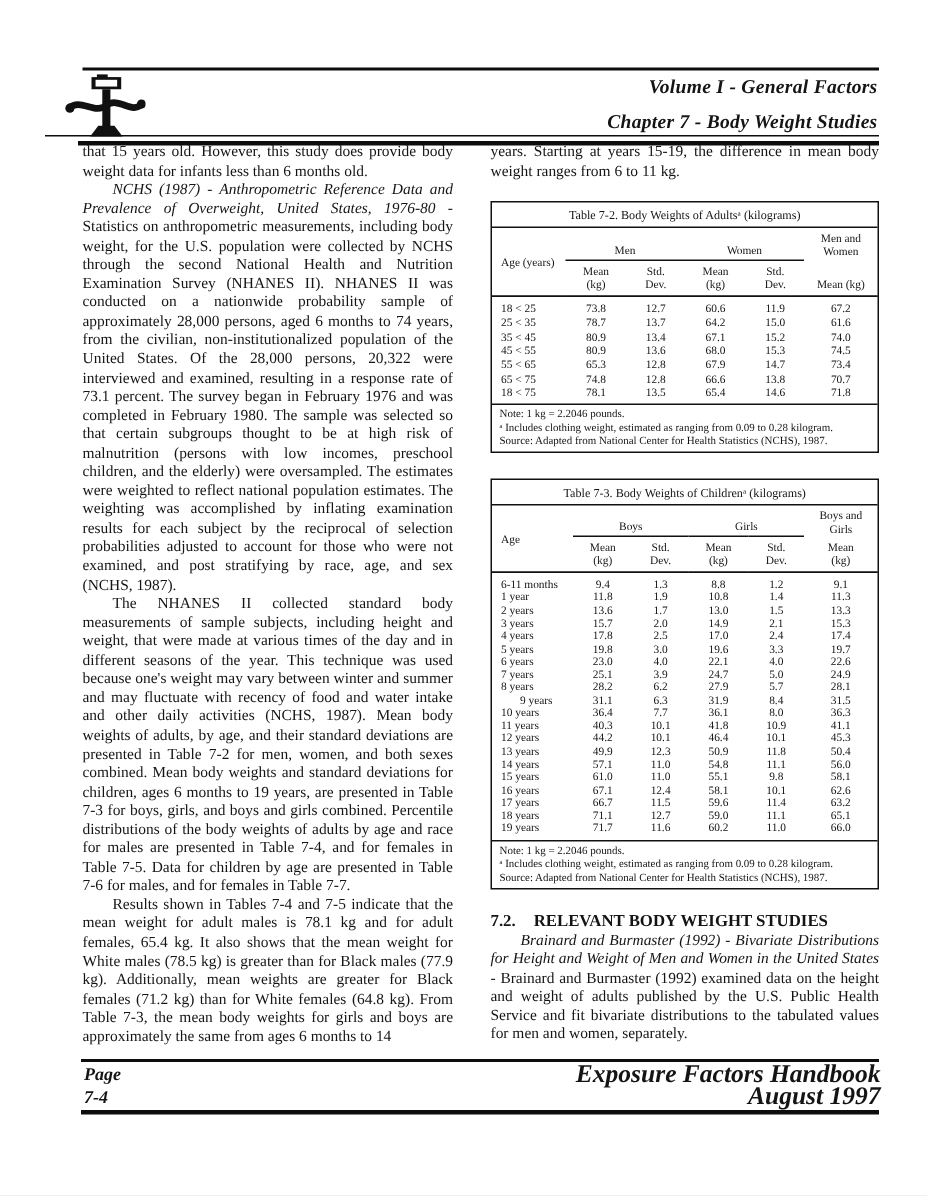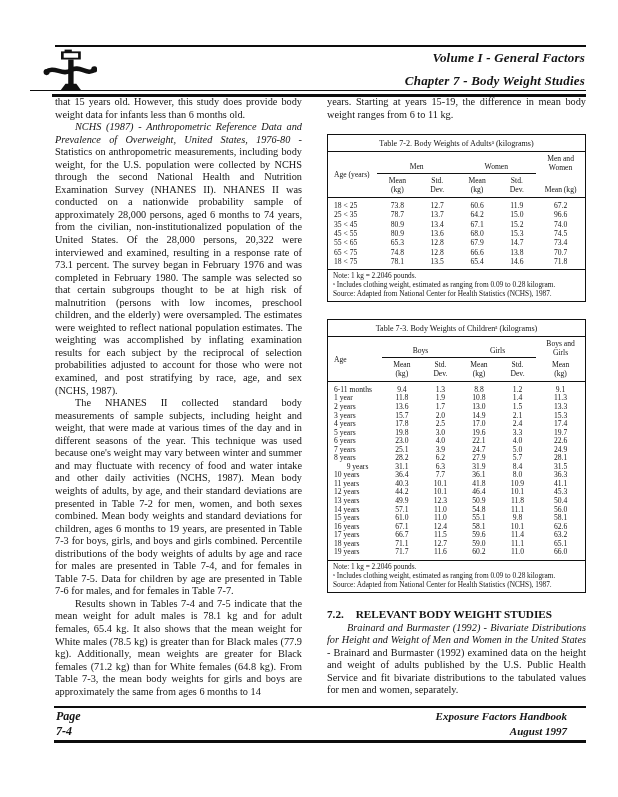--- a/index.html
+++ b/index.html
@@ -42,21 +42,21 @@
   .tbl.tight td{line-height:8.55px;}
   .notes{border-top:1.1px solid #111;padding:2px 4px 2px 5px;font-size:7.3px;line-height:8.9px;text-align:left;}
   
   .sect{margin-top:15px;}
   .sect-head{display:flex;font-weight:bold;font-size:11.2px;gap:12px;margin-bottom:2px;}
   
   .footer{position:absolute;left:0;right:0;top:700px;height:45px;}
   .f-rule-top{left:54px;right:32px;top:6px;height:2.4px;}
   .f-rule-bot{left:54px;right:32px;top:40px;height:3px;}
   .f-left{position:absolute;left:56px;top:9px;font-weight:bold;font-style:italic;font-size:12px;line-height:14.5px;}
-  .f-right{position:absolute;right:51px;top:9px;font-weight:bold;font-style:italic;font-size:11px;line-height:14.5px;text-align:right;}
+  .f-right{position:absolute;right:31px;top:9px;font-weight:bold;font-style:italic;font-size:17px;line-height:14.5px;text-align:right;}
 </style>
 </head>
 <body>
 
 <div class="page">
 
   <div class="header">
     <div class="rule rule-top"></div>
     <svg class="logo" viewBox="0 0 60 52">
       <rect x="20" y="2" width="22" height="9" fill="#111"></rect>
@@ -125,21 +125,21 @@
                 <td>60.6</td>
                 <td>11.9</td>
                 <td>67.2</td>
               </tr>
               <tr>
                 <td style="text-align: left; padding-left: 6px;">25 &lt; 35</td>
                 <td>78.7</td>
                 <td>13.7</td>
                 <td>64.2</td>
                 <td>15.0</td>
-                <td>96.6</td>
+                <td>61.6</td>
               </tr>
               <tr>
                 <td style="text-align: left; padding-left: 6px;">35 &lt; 45</td>
                 <td>80.9</td>
                 <td>13.4</td>
                 <td>67.1</td>
                 <td>15.2</td>
                 <td>74.0</td>
               </tr>
               <tr>

